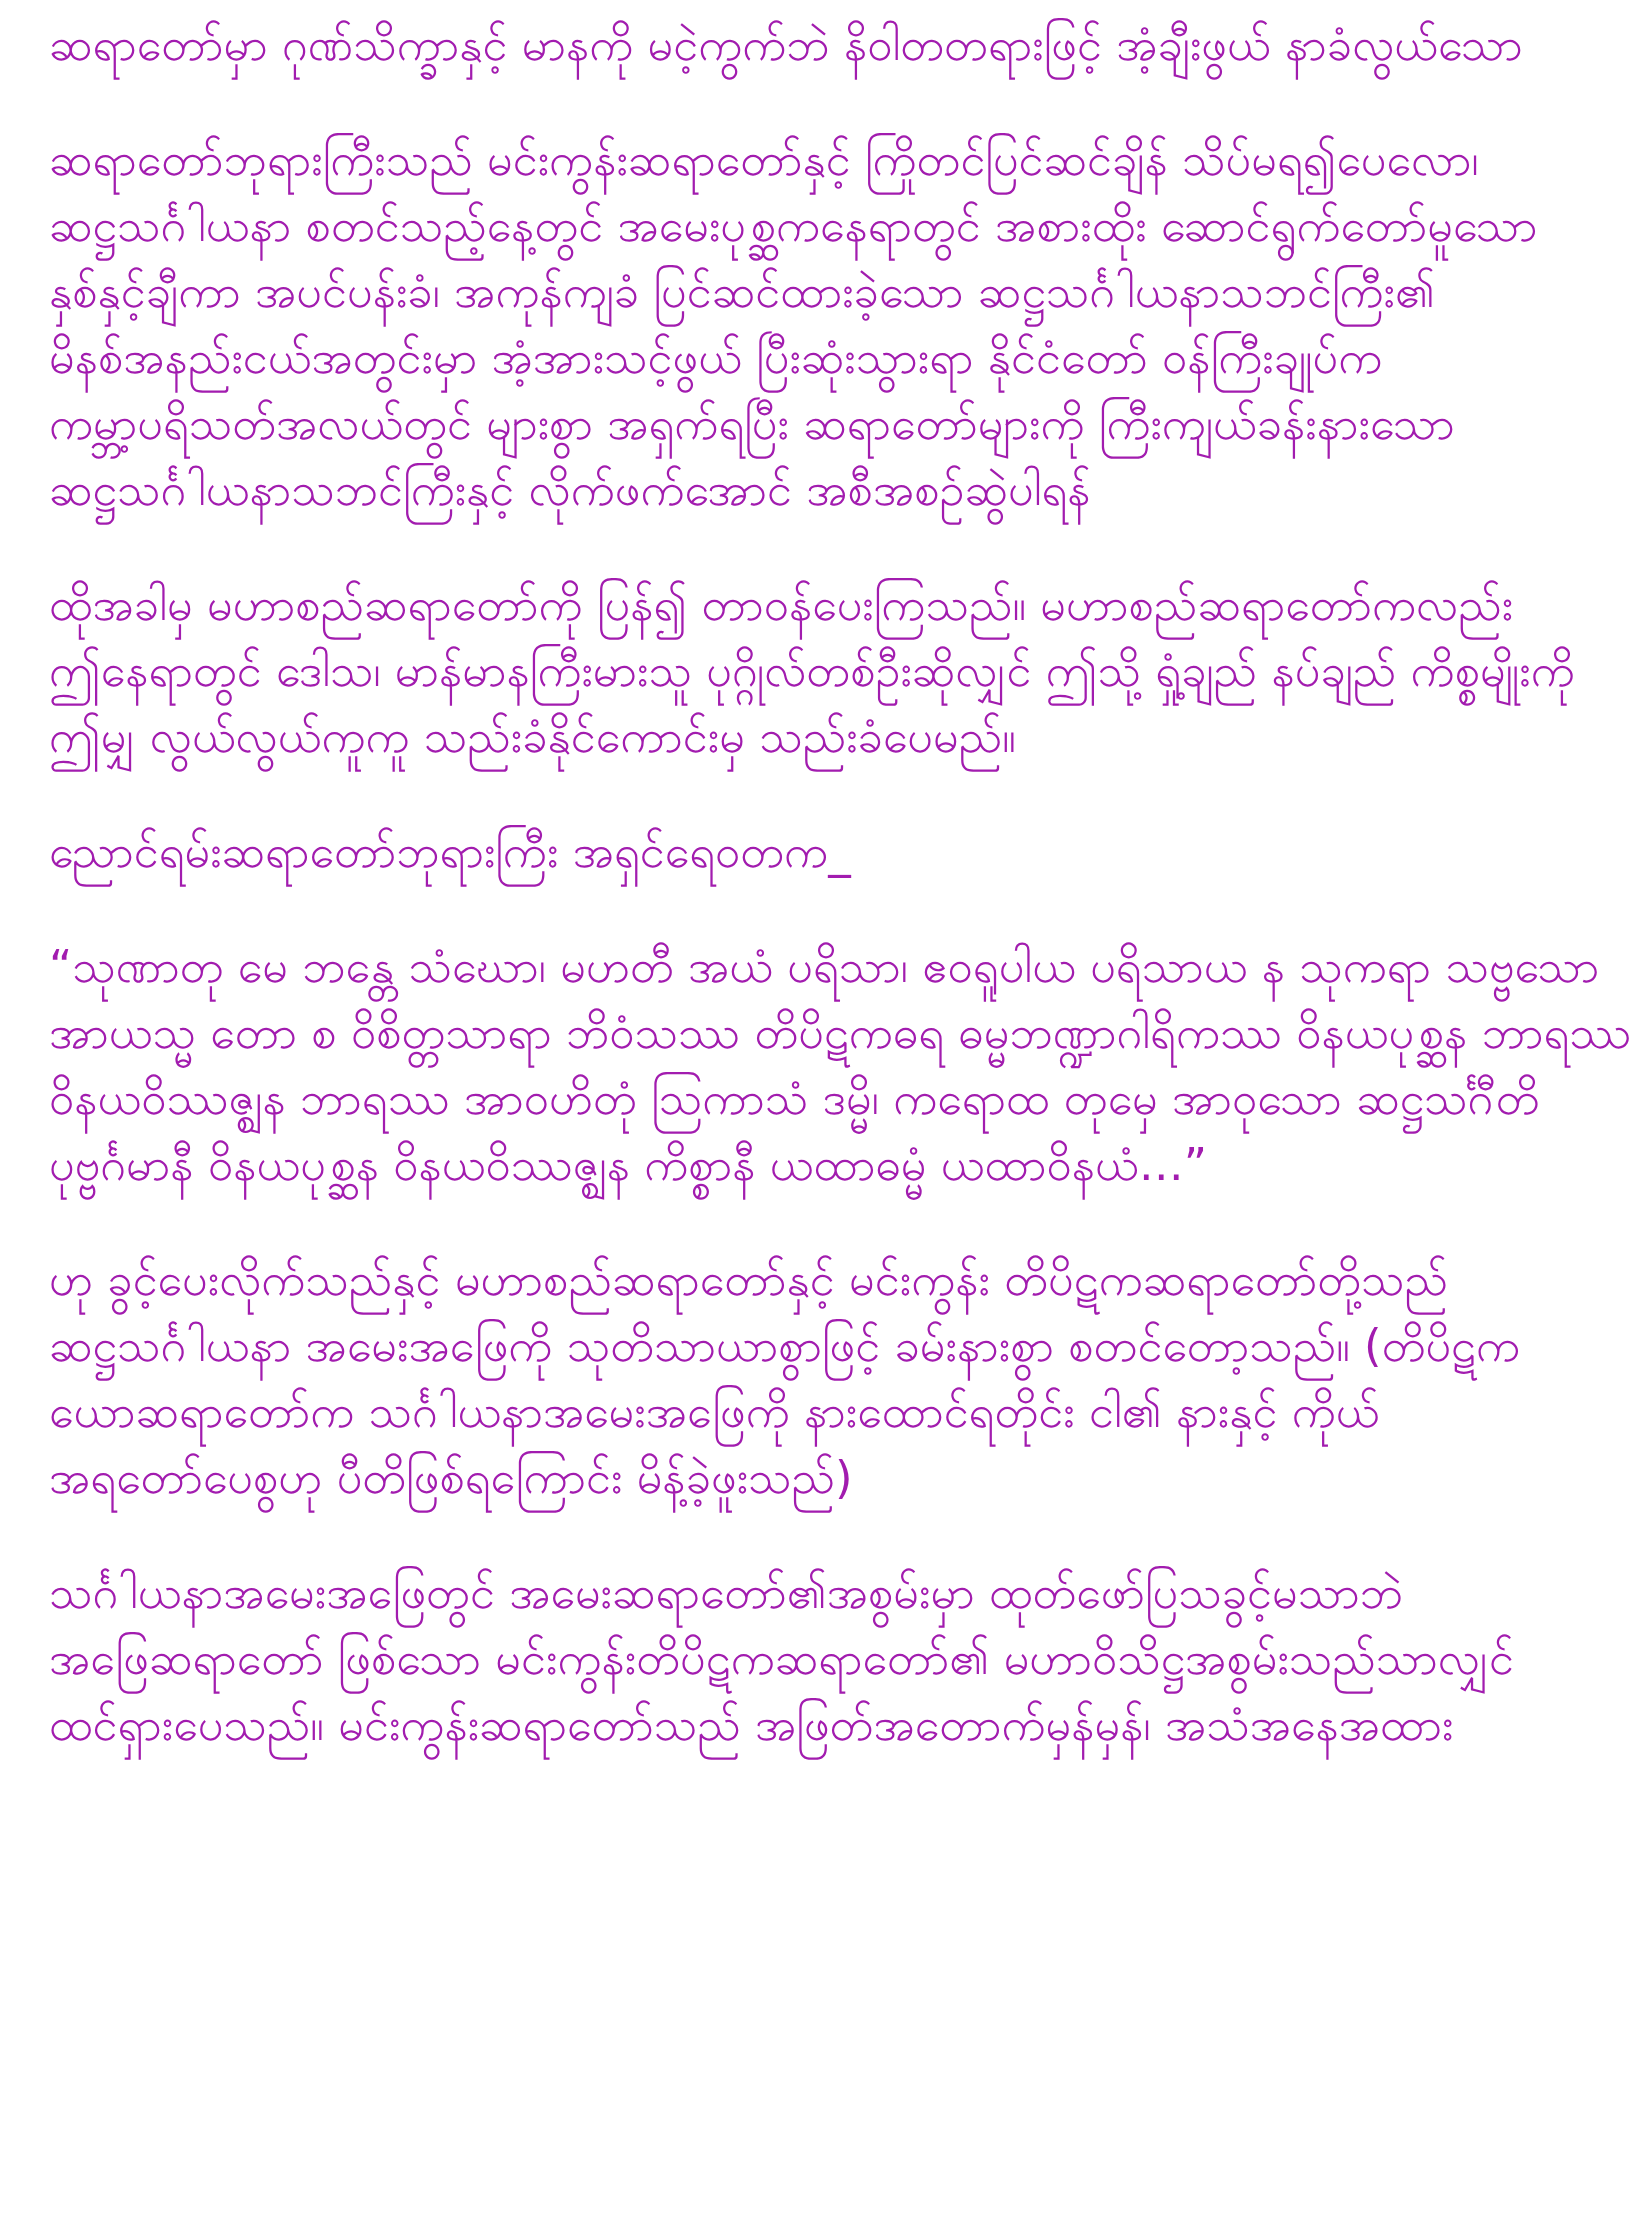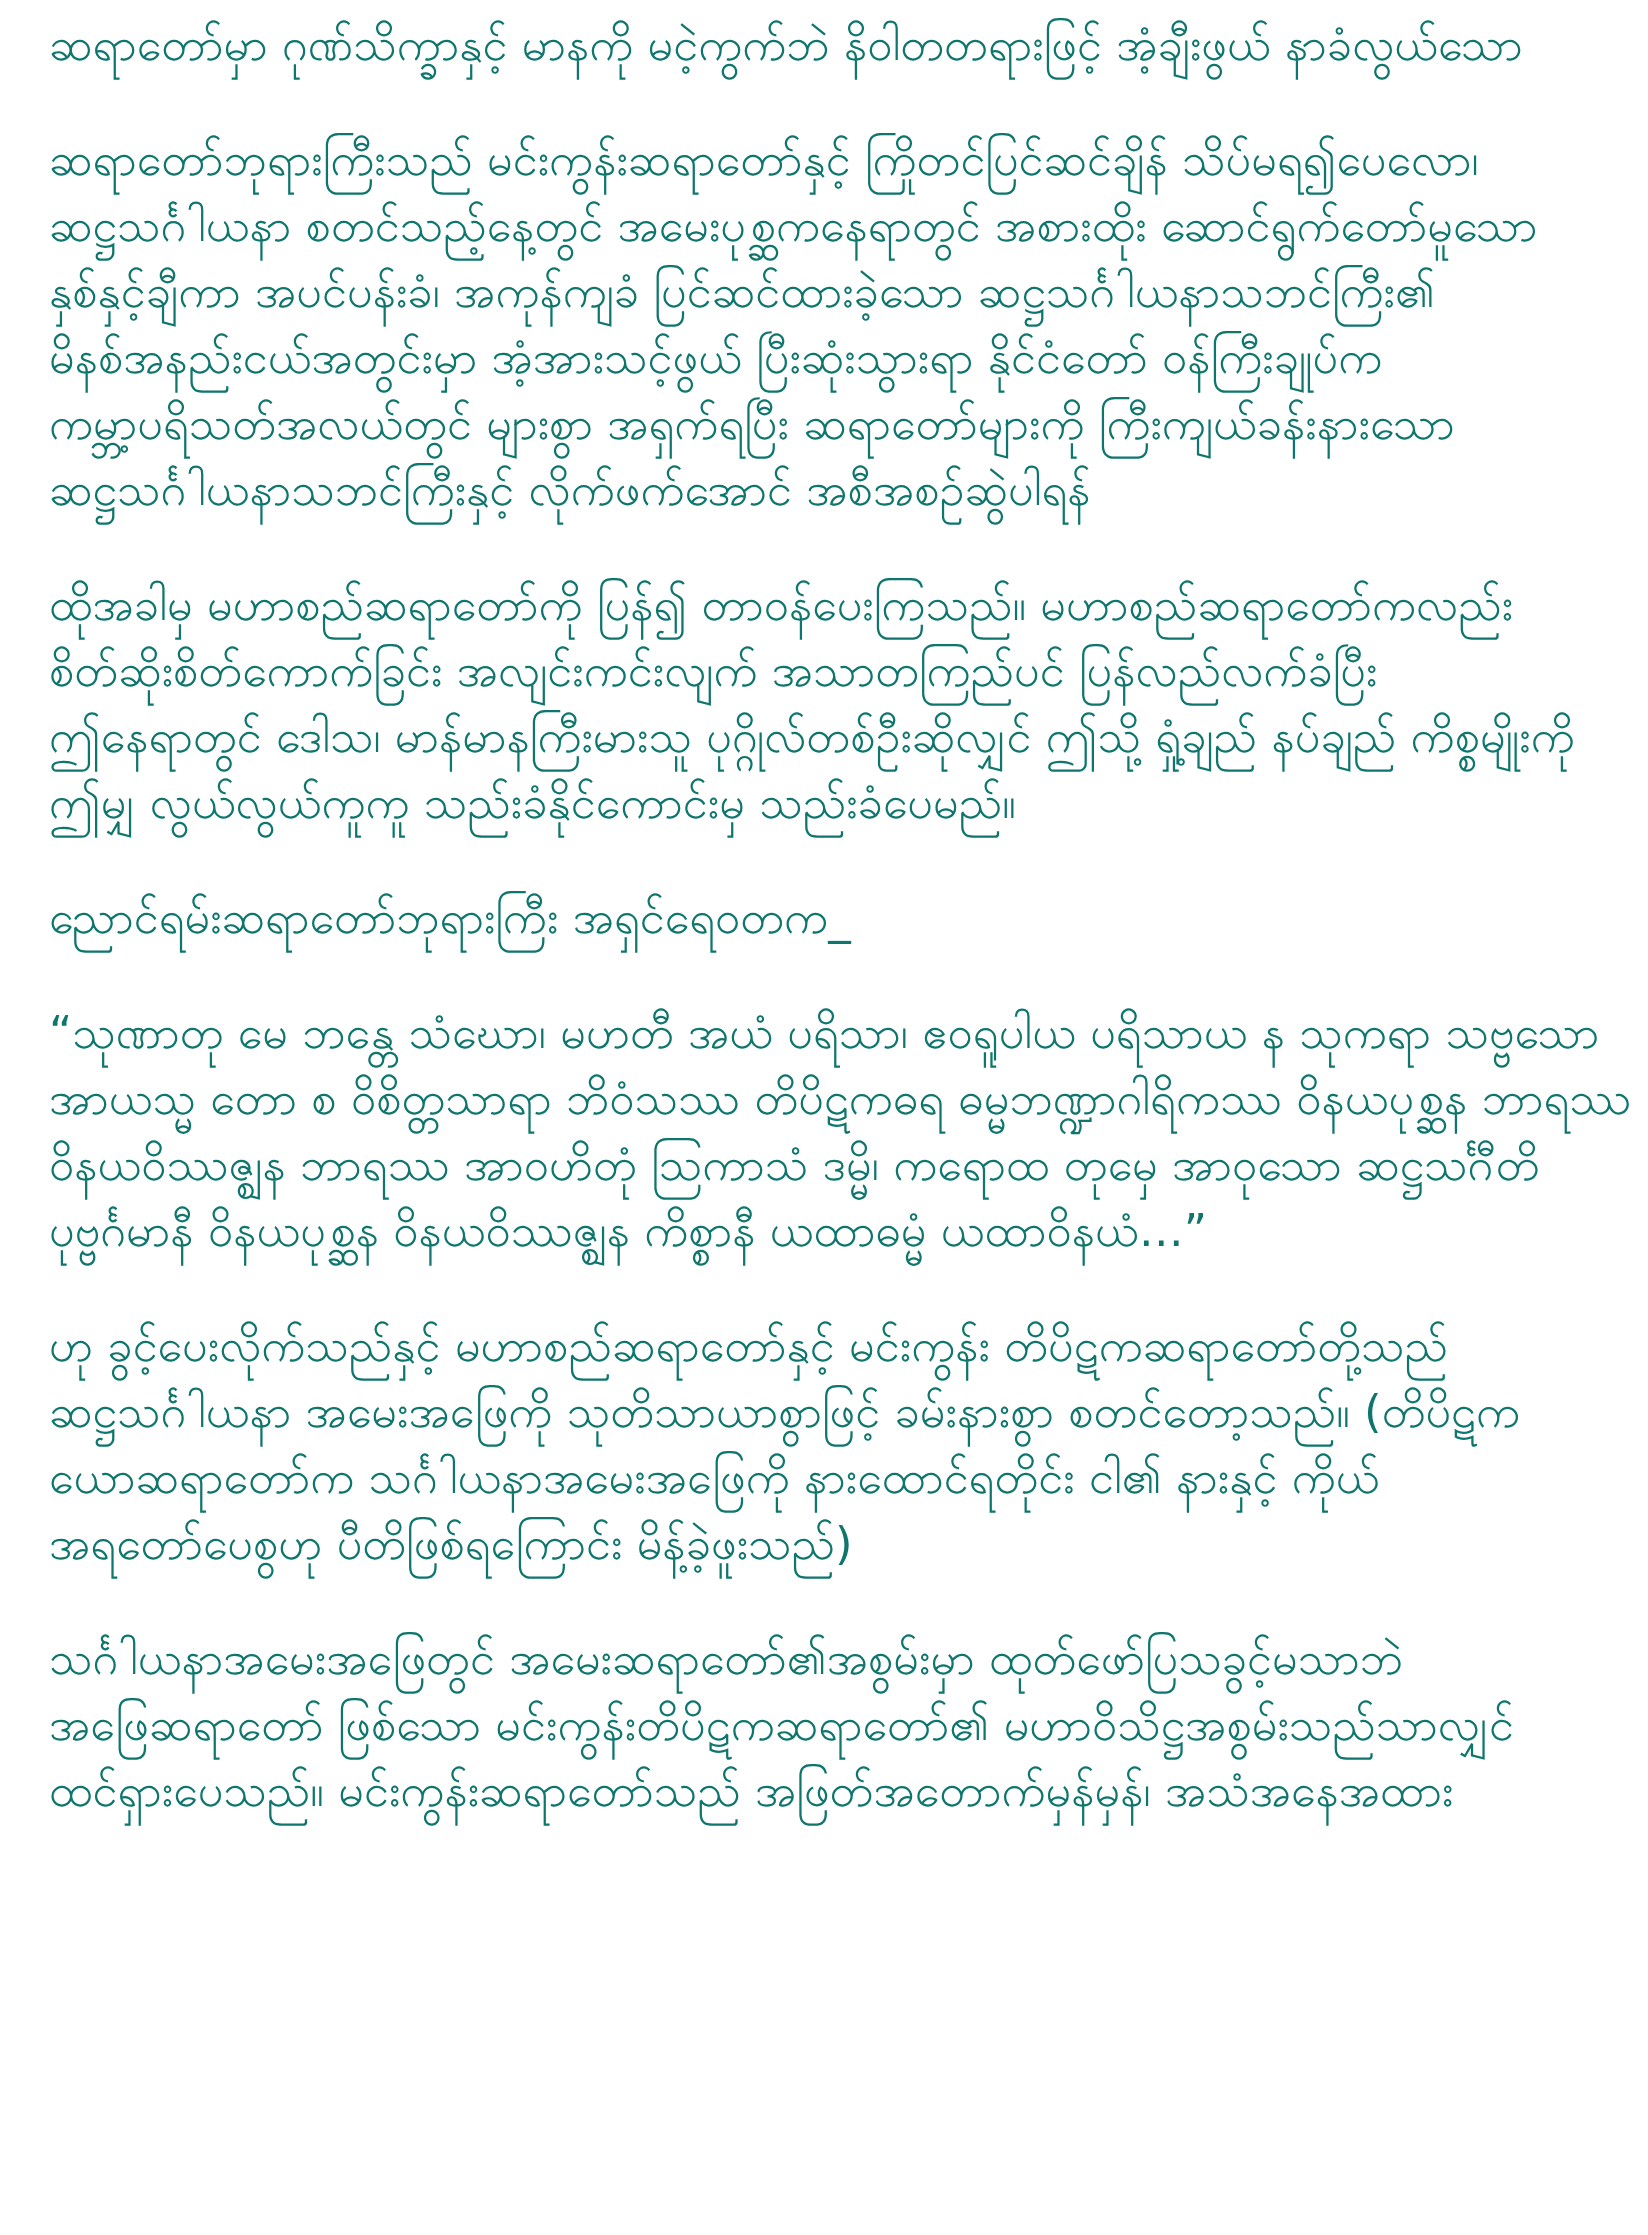--- a/index.html
+++ b/index.html
@@ -22,21 +22,21 @@
   .para {
     margin: 0 0 49px 0;
     padding: 0;
   }
   .line {
     display: block;
     white-space: nowrap;
     font-family: "DejaVu Sans", sans-serif;
     font-size: 45px;
     line-height: 66px;
-    color: #0f766e;
+    color: #a21caf;
     text-rendering: optimizeLegibility;
   }
 </style>
 </head>
 <body>
 
 <main class="page">
   <article id="doc-body">
       <p class="para">
         <span class="line">ဆရာတော်မှာ ဂုဏ်သိက္ခာနှင့် မာနကို မငဲ့ကွက်ဘဲ နိဝါတတရားဖြင့် အံ့ချီးဖွယ် နာခံလွယ်သော</span>
@@ -44,21 +44,20 @@
       <p class="para">
         <span class="line">ဆရာတော်ဘုရားကြီးသည် မင်းကွန်းဆရာတော်နှင့် ကြိုတင်ပြင်ဆင်ချိန် သိပ်မရ၍ပေလော၊</span>
         <span class="line">ဆဋ္ဌသင်္ဂါယနာ စတင်သည့်နေ့တွင် အမေးပုစ္ဆကနေရာတွင် အစားထိုး ဆောင်ရွက်တော်မူသော</span>
         <span class="line">နှစ်နှင့်ချီကာ အပင်ပန်းခံ၊ အကုန်ကျခံ ပြင်ဆင်ထားခဲ့သော ဆဋ္ဌသင်္ဂါယနာသဘင်ကြီး၏</span>
         <span class="line">မိနစ်အနည်းငယ်အတွင်းမှာ အံ့အားသင့်ဖွယ် ပြီးဆုံးသွားရာ နိုင်ငံတော် ဝန်ကြီးချုပ်က</span>
         <span class="line">ကမ္ဘာ့ပရိသတ်အလယ်တွင် များစွာ အရှက်ရပြီး ဆရာတော်များကို ကြီးကျယ်ခန်းနားသော</span>
         <span class="line">ဆဋ္ဌသင်္ဂါယနာသဘင်ကြီးနှင့် လိုက်ဖက်အောင် အစီအစဉ်ဆွဲပါရန်</span>
       </p>
       <p class="para">
         <span class="line">ထိုအခါမှ မဟာစည်ဆရာတော်ကို ပြန်၍ တာဝန်ပေးကြသည်။ မဟာစည်ဆရာတော်ကလည်း</span>
-        <span class="line">စိတ်ဆိုးစိတ်ကောက်ခြင်း အလျင်းကင်းလျက် အသာတကြည်ပင် ပြန်လည်လက်ခံပြီး</span>
         <span class="line">ဤနေရာတွင် ဒေါသ၊ မာန်မာနကြီးမားသူ ပုဂ္ဂိုလ်တစ်ဦးဆိုလျှင် ဤသို့ ရှုံ့ချည် နပ်ချည် ကိစ္စမျိုးကို</span>
         <span class="line">ဤမျှ လွယ်လွယ်ကူကူ သည်းခံနိုင်ကောင်းမှ သည်းခံပေမည်။</span>
       </p>
       <p class="para">
         <span class="line">ညောင်ရမ်းဆရာတော်ဘုရားကြီး အရှင်ရေဝတက_</span>
       </p>
       <p class="para">
         <span class="line">“သုဏာတု မေ ဘန္တေ သံဃော၊ မဟတီ အယံ ပရိသာ၊ ဧဝရူပါယ ပရိသာယ န သုကရာ သဗ္ဗသော</span>
         <span class="line">အာယသ္မ တော စ ဝိစိတ္တသာရာ ဘိဝံသဿ တိပိဋကဓရ ဓမ္မဘဏ္ဍာဂါရိကဿ ဝိနယပုစ္ဆန ဘာရဿ</span>
         <span class="line">ဝိနယဝိဿဇ္ဈန ဘာရဿ အာဝဟိတုံ ဩကာသံ ဒမ္မိ၊ ကရောထ တုမှေ အာဝုသော ဆဋ္ဌသင်္ဂီတိ</span>

